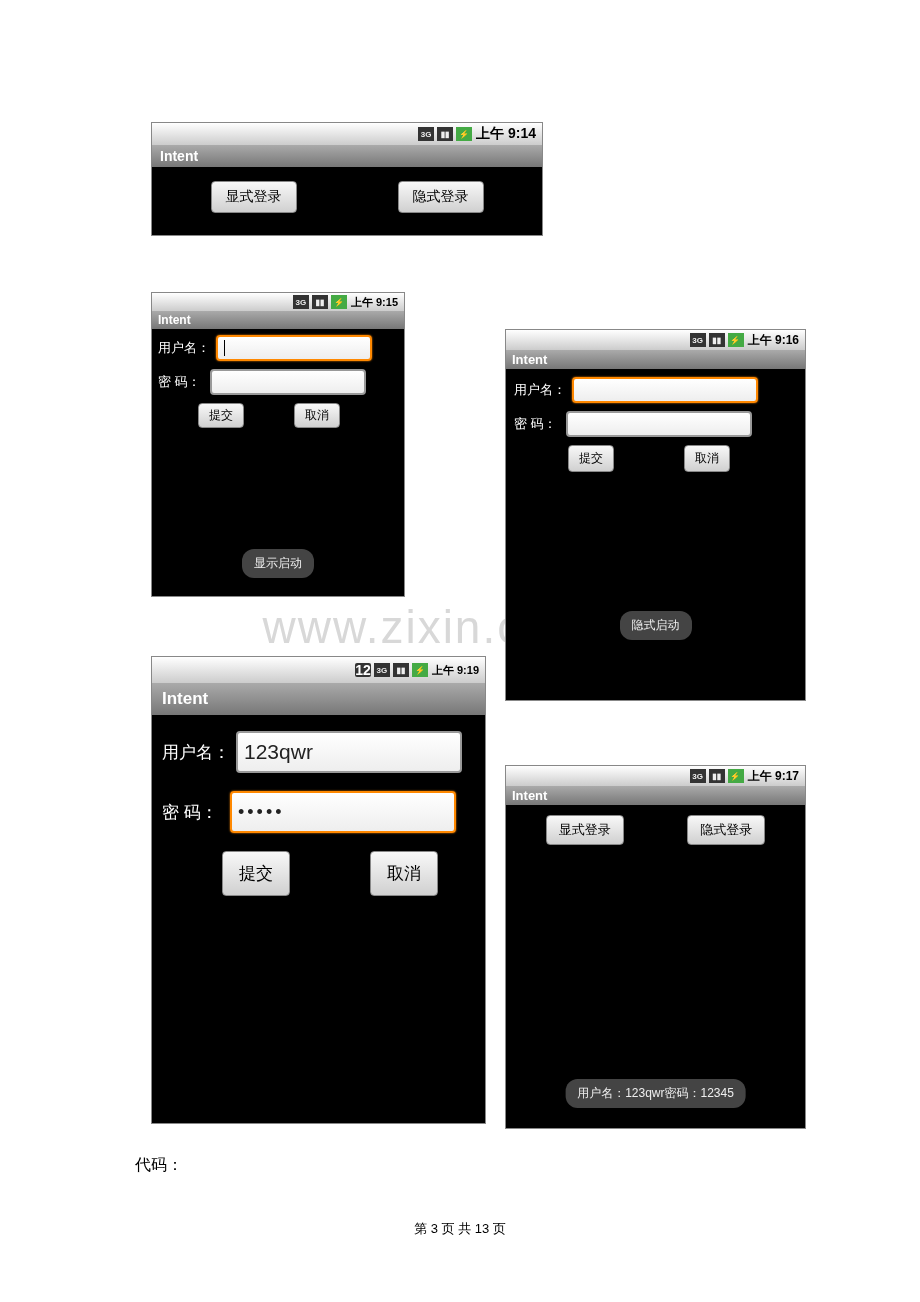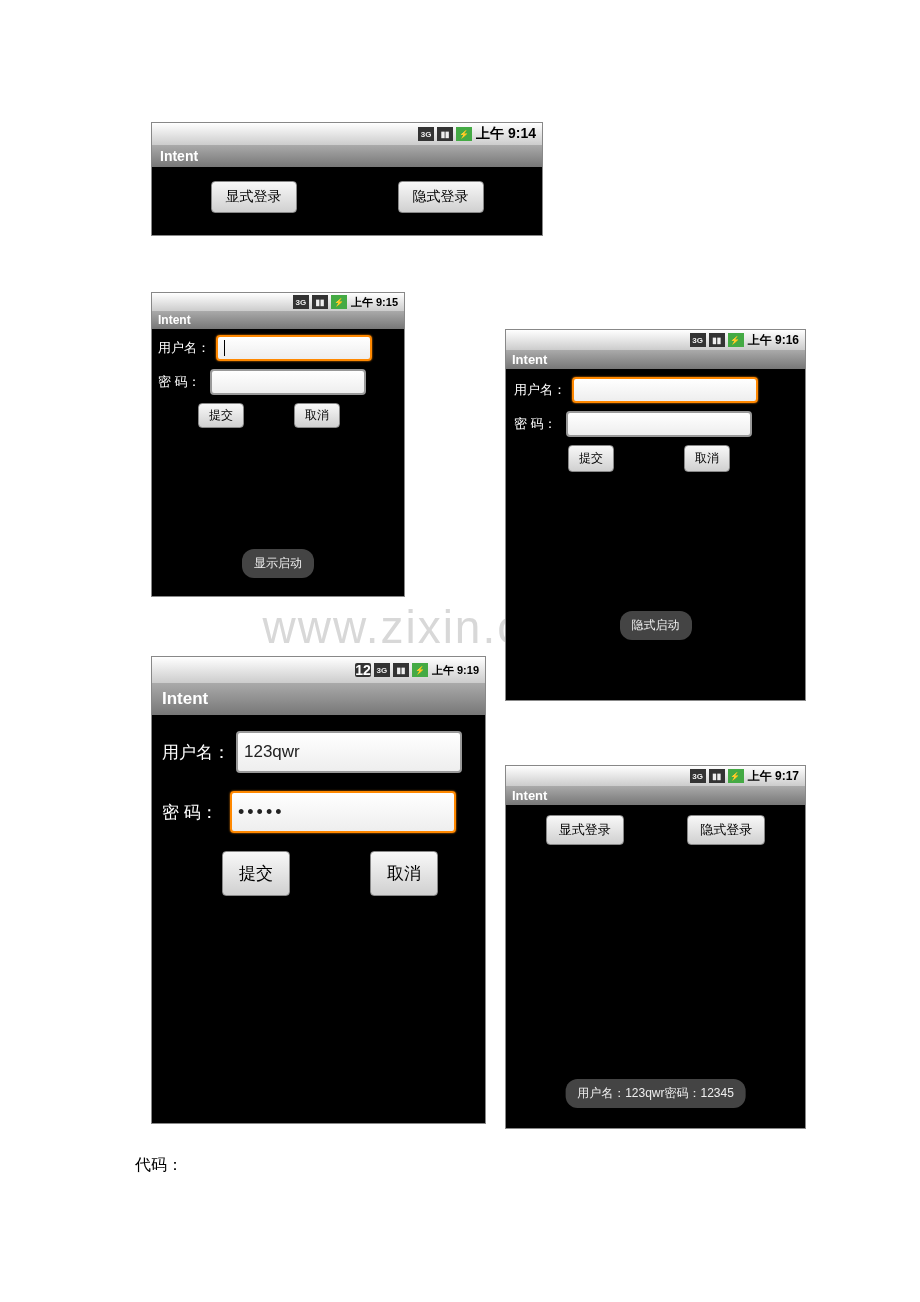--- a/index.html
+++ b/index.html
@@ -235,21 +235,21 @@
       <div class="icon-box">3G</div>
       <div class="icon-box">▮▮</div>
       <div class="icon-box" style="background:#4a4;">⚡</div>
     </div>
     <span style="font-size:11px;">上午 9:19</span>
   </div>
   <div class="title-bar" style="font-size:17px; padding:6px 10px;">Intent</div>
   <div class="content" style="padding:16px 10px;">
     <div class="row" style="margin-bottom:18px;">
       <span class="label" style="font-size:17px; min-width:62px;">用户名：</span>
-      <div class="a-input" style="width:210px; height:38px; font-size:17px;">123qwr</div>
+      <div class="a-input" style="width:210px; height:38px; font-size:21px;">123qwr</div>
     </div>
     <div class="row" style="margin-bottom:18px;">
       <span class="label" style="font-size:17px; min-width:62px;">密 码：</span>
       <div class="a-input focused" style="width:210px; height:38px; font-size:18px; letter-spacing:3px;">•••••</div>
     </div>
     <div style="display:flex; gap:80px; padding-left:60px; margin-top:10px;">
       <div class="a-btn" style="padding:10px 16px; font-size:17px;">提交</div>
       <div class="a-btn" style="padding:10px 16px; font-size:17px;">取消</div>
     </div>
   </div>
@@ -267,14 +267,15 @@
   <div class="title-bar" style="font-size:13px; padding:2px 6px;">Intent</div>
   <div class="content" style="display:flex; justify-content:space-around; padding-top:10px;">
     <div class="a-btn" style="padding:5px 12px; font-size:13px;">显式登录</div>
     <div class="a-btn" style="padding:5px 12px; font-size:13px;">隐式登录</div>
   </div>
   <div class="toast" style="bottom:20px;">用户名：123qwr密码：12345</div>
 </div>
 
 <div class="body-text" style="left:135px; top:1155px;">代码：</div>
 
+<div class="footer" style="top:1220px;">第 3 页 共 13 页</div>
 
 </div>
 
 </body></html>

